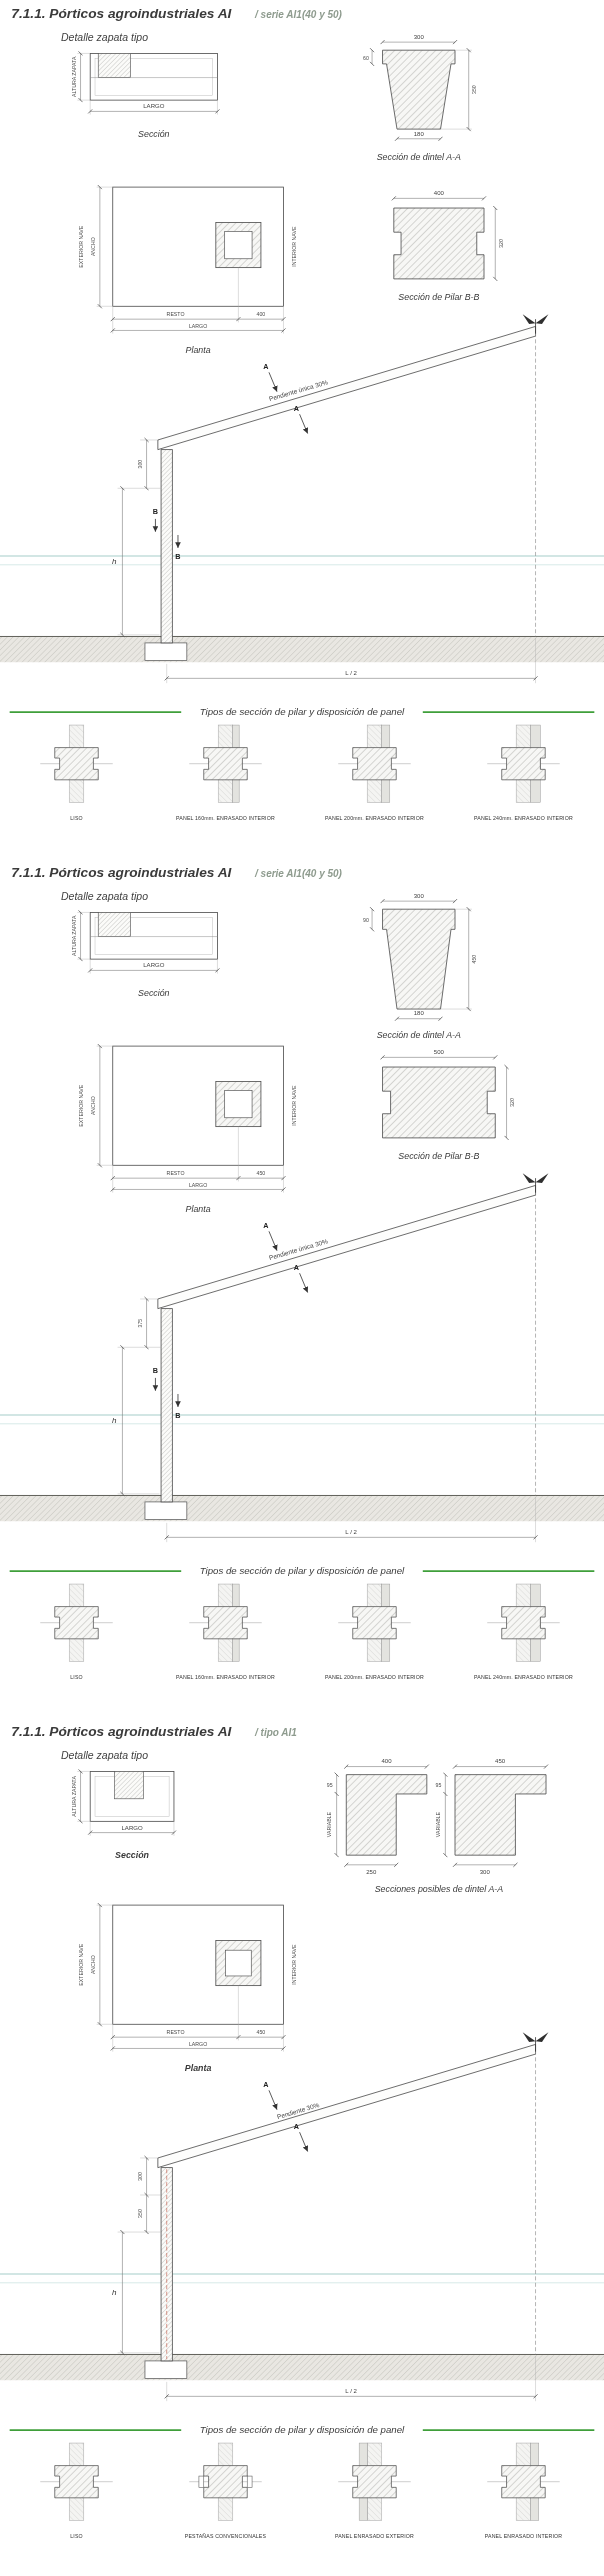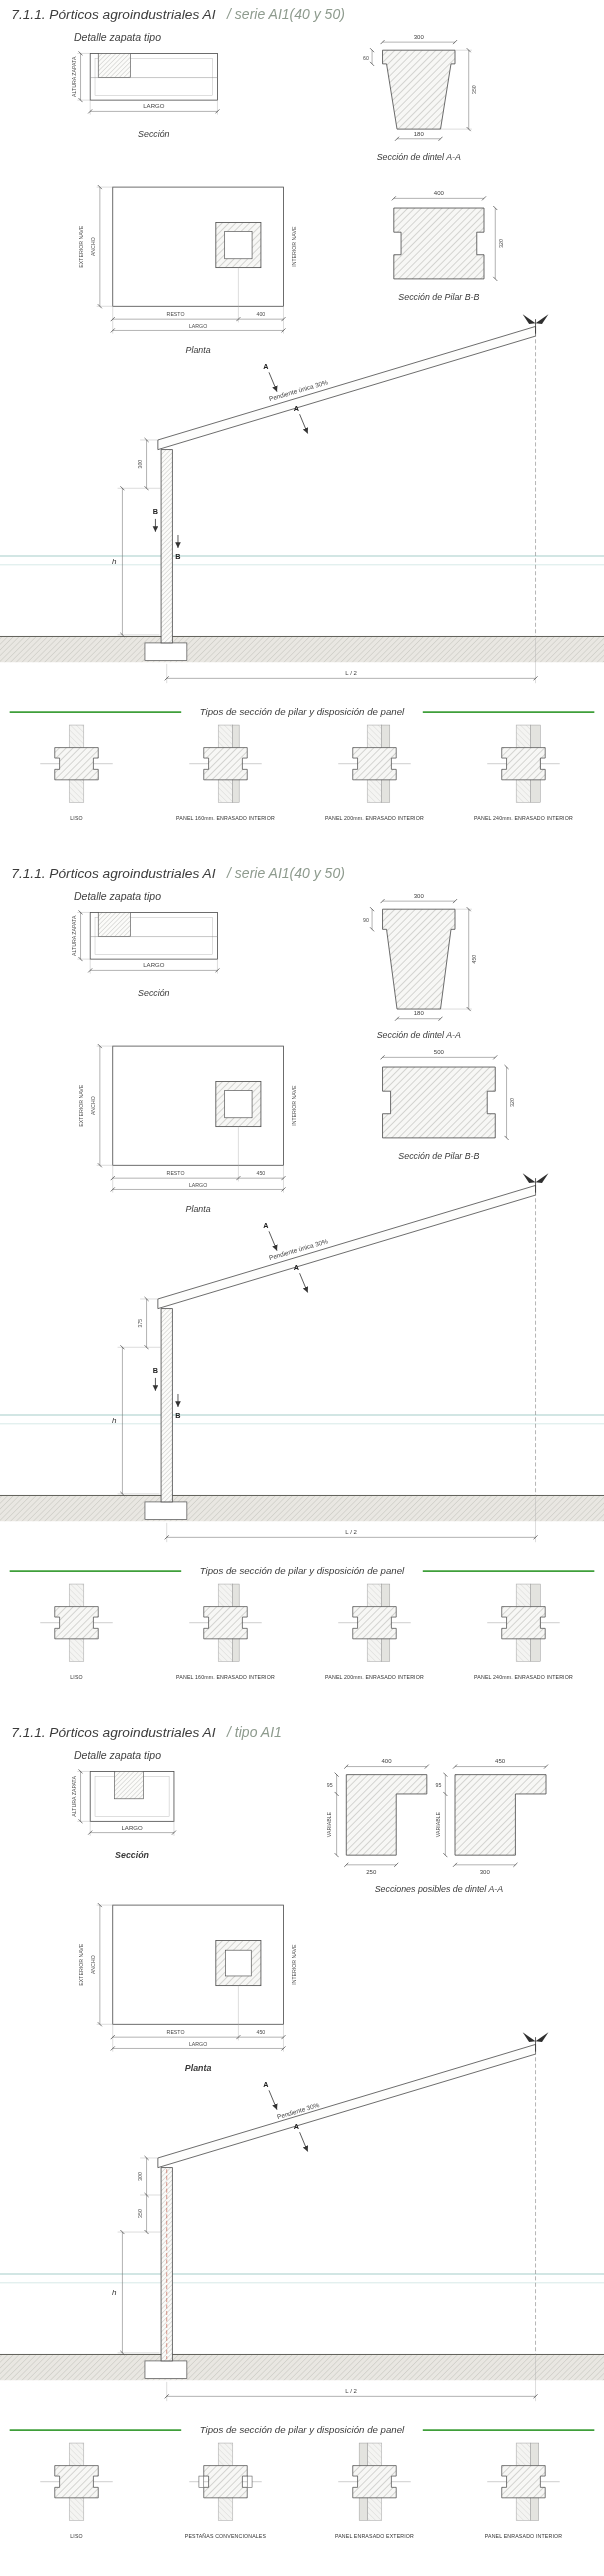--- a/index.html
+++ b/index.html
@@ -1,21 +1,21 @@
 <!DOCTYPE html>
 <html style="font-size:13px"><head>
 <meta charset="utf-8">
 <style>
   html,body{margin:0;padding:0;background:#fff;}
   body{width:604px;font-family:"Liberation Sans",sans-serif;}
   .page{position:relative;width:604px;height:859px;overflow:hidden;background:#fff;}
   .sec-title{position:absolute;left:11.3px;top:6.4px;font-style:italic;color:#3b3b3b;white-space:nowrap;}
-  .sec-title .tb{font-weight:normal;font-size:13.7px;}
-  .sec-title .ts{font-weight:normal;font-size:14px;color:#8e9b8e;margin-left:8px;}
-  .subtitle{position:absolute;left:74px;top:31px;font-size:10.5px;font-style:italic;color:#3f3f3f;}
+  .sec-title .tb{font-weight:bold;font-size:13.7px;}
+  .sec-title .ts{font-weight:bold;font-size:10px;color:#8e9b8e;margin-left:20px;}
+  .subtitle{position:absolute;left:61px;top:31px;font-size:10.5px;font-style:italic;color:#3f3f3f;}
   svg.draw{position:absolute;left:0;top:0;}
   svg text{font-family:"Liberation Sans",sans-serif;}
   .t-cap{font-size:11px;font-style:italic;fill:#3a3a3a;text-anchor:middle;}
   .t-capb{font-weight:bold;}
   .t-dim{font-size:7.5px;fill:#3f3f3f;text-anchor:middle;}
   .t-dims{font-size:6.5px;fill:#4a4a4a;}
   .t-rot{font-size:6.5px;fill:#4a4a4a;text-anchor:middle;}
   .t-cut{font-size:9px;font-weight:bold;fill:#222;text-anchor:middle;}
   .t-band{font-size:12px;font-style:italic;fill:#3a3a3a;text-anchor:middle;}
   .t-panel{font-size:6.5px;fill:#333;text-anchor:middle;letter-spacing:.2px;}

